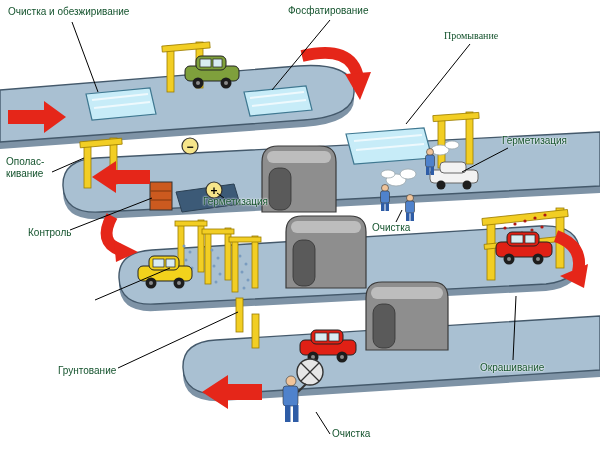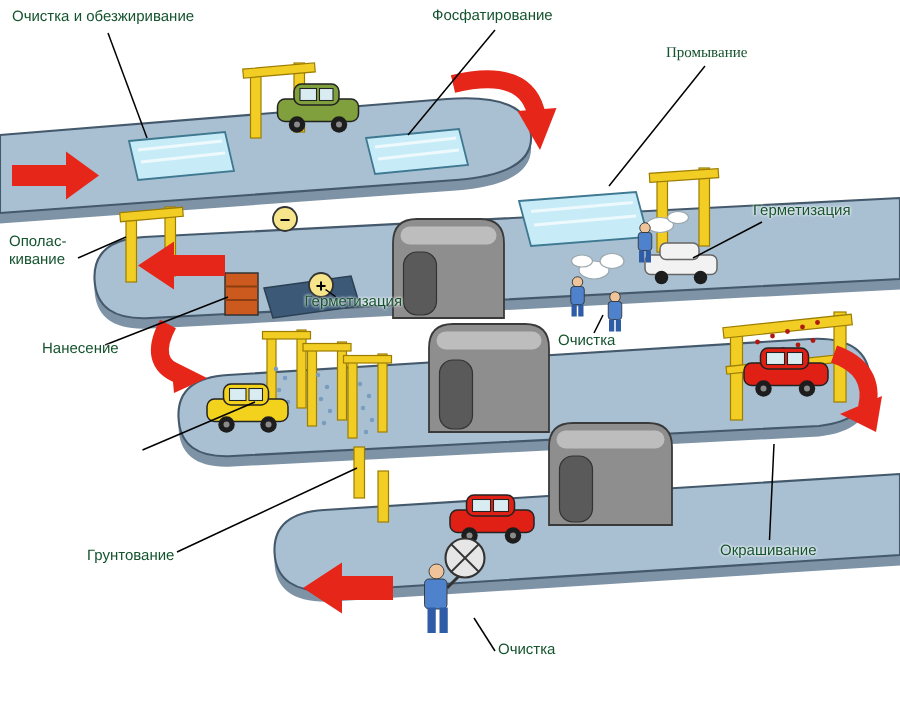--- a/index.html
+++ b/index.html
@@ -293,20 +293,20 @@
       <path class="leader" d="M330,434 L316,412"></path>
     </g>
   </svg>
 
   <div class="label" style="left:8px;top:6px;">Очистка и обезжиривание</div>
   <div class="label" style="left:288px;top:5px;">Фосфатирование</div>
   <div class="label" style="left:444px;top:30px;font-family:Liberation Serif, serif;">Промывание</div>
   <div class="label" style="left:502px;top:135px;">Герметизация</div>
   <div class="label" style="left:6px;top:156px;">Ополас-
 кивание</div>
-  <div class="label" style="left:28px;top:227px;">Нанесение</div>
+  <div class="label" style="left:28px;top:227px;">Контроль</div>
   <div class="label" style="left:203px;top:196px;">Герметизация</div>
   <div class="label" style="left:372px;top:222px;">Очистка</div>
   <div class="label" style="left:58px;top:365px;">Грунтование</div>
   <div class="label" style="left:480px;top:362px;text-align:right;">Окрашивание</div>
   <div class="label" style="left:332px;top:428px;">Очистка</div>
 
 </div>
 
 </body></html>

